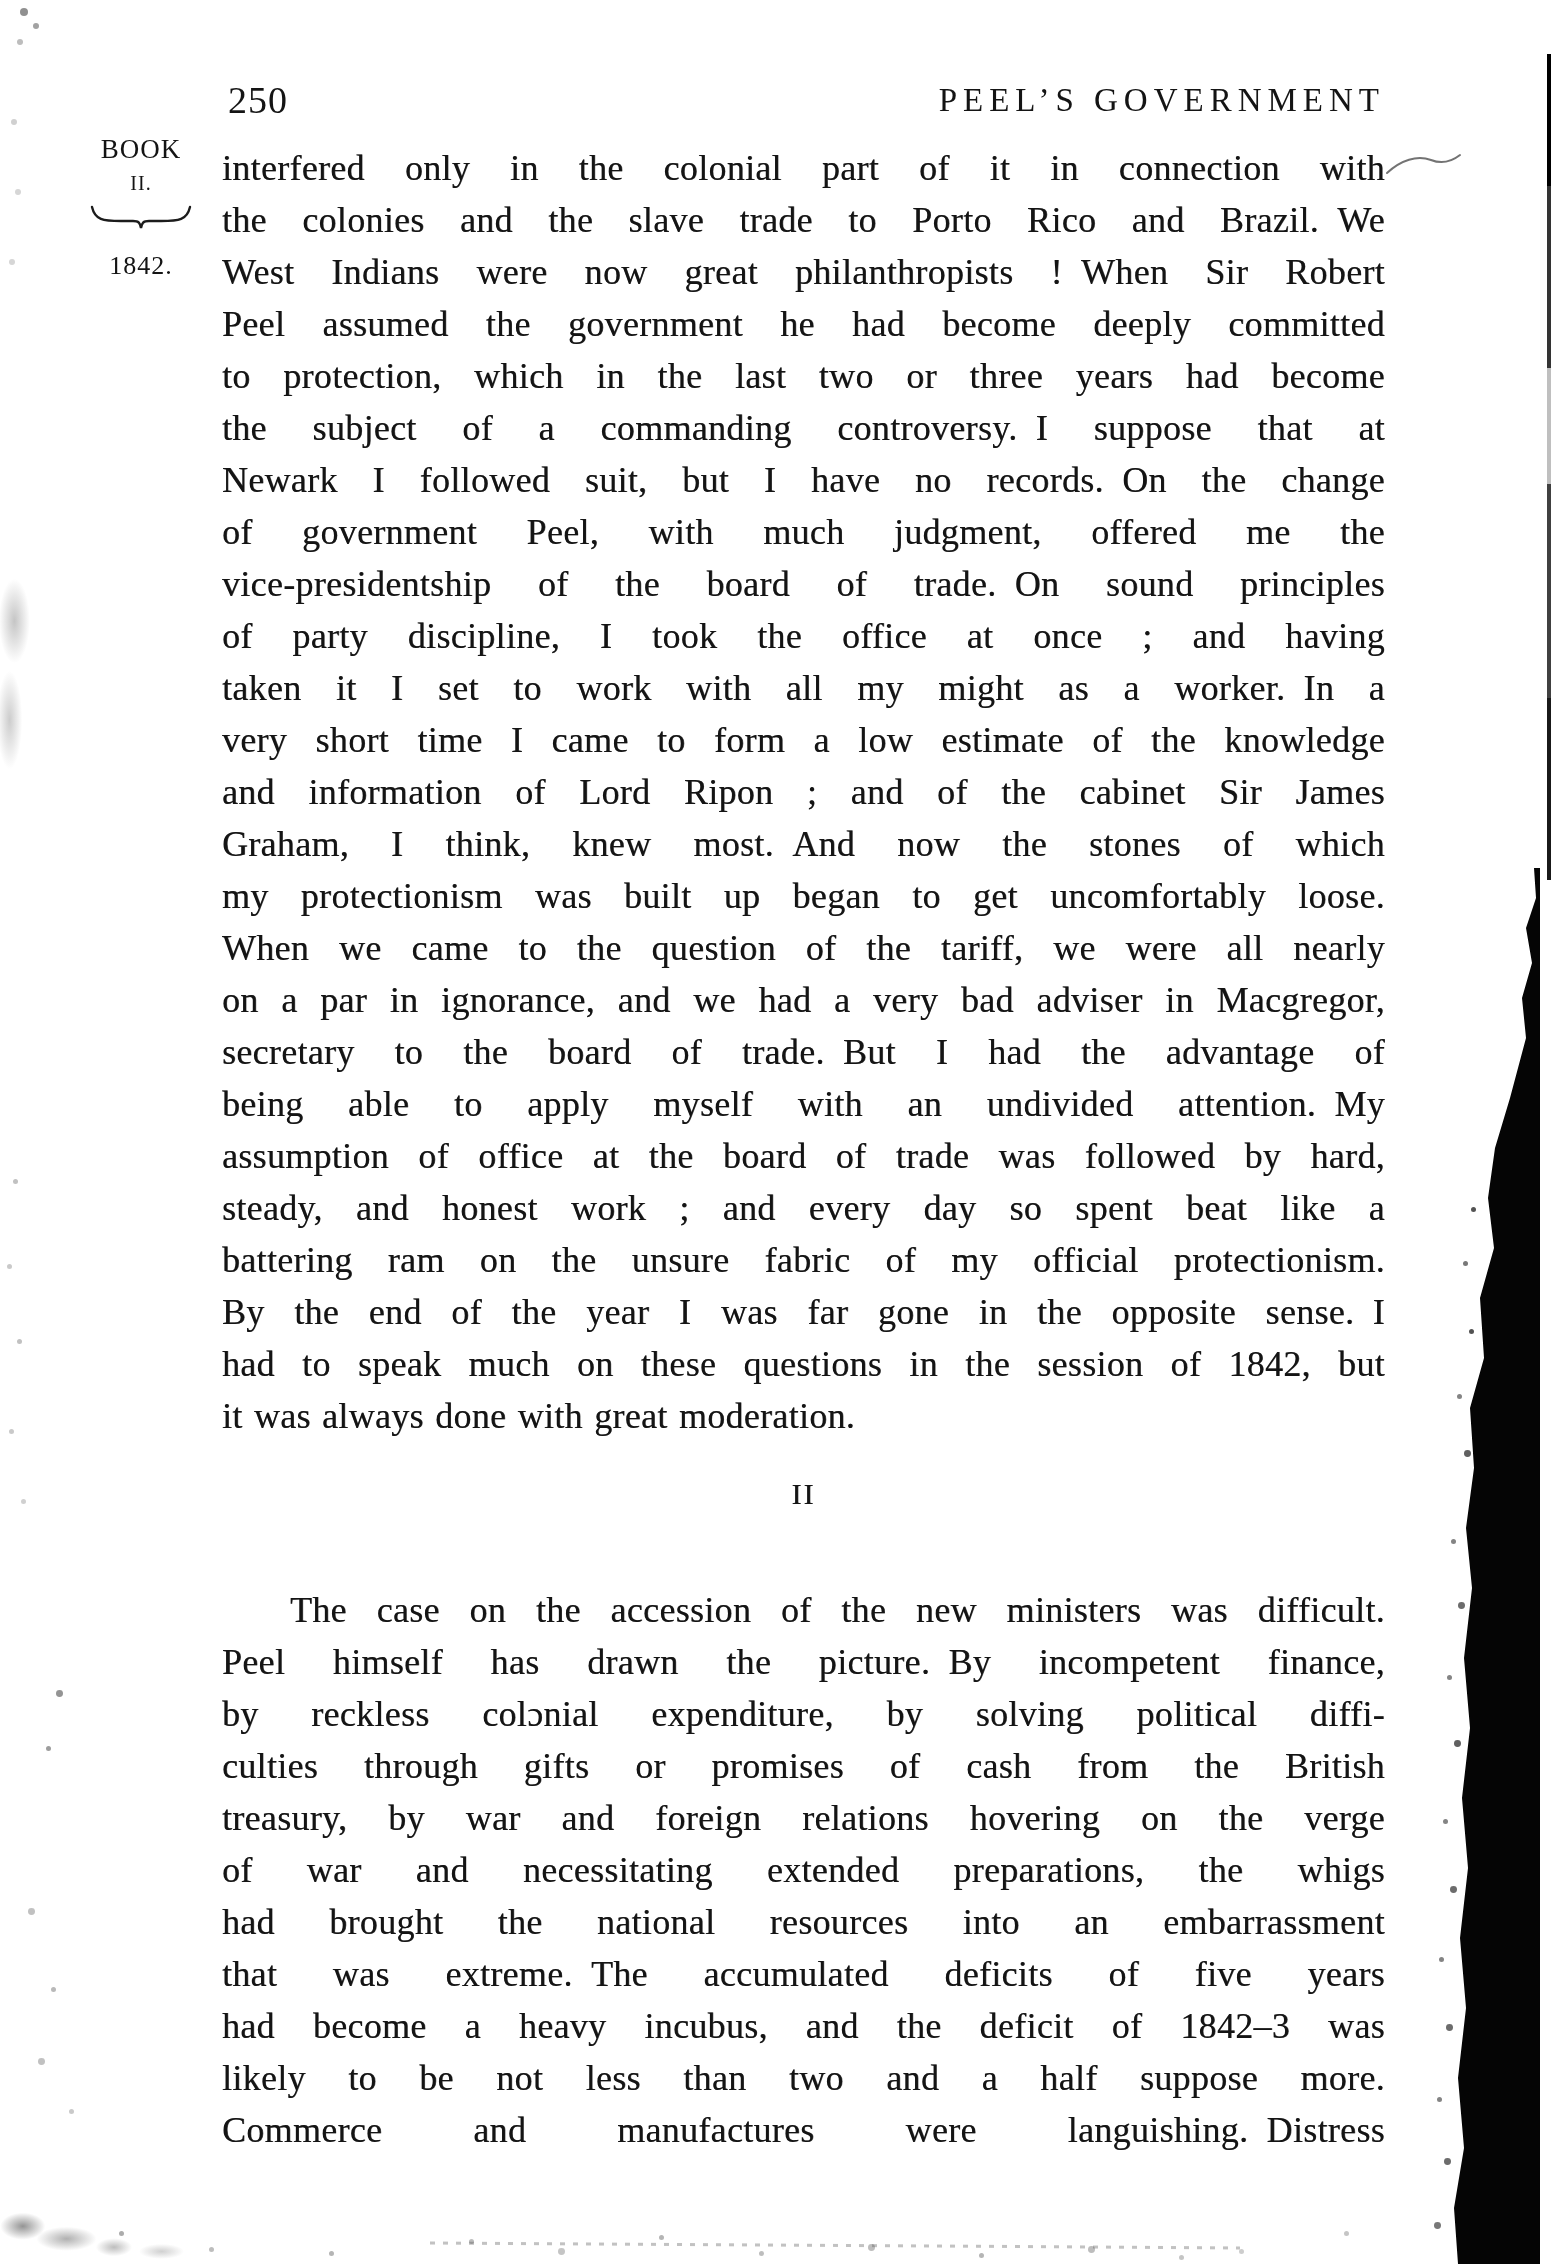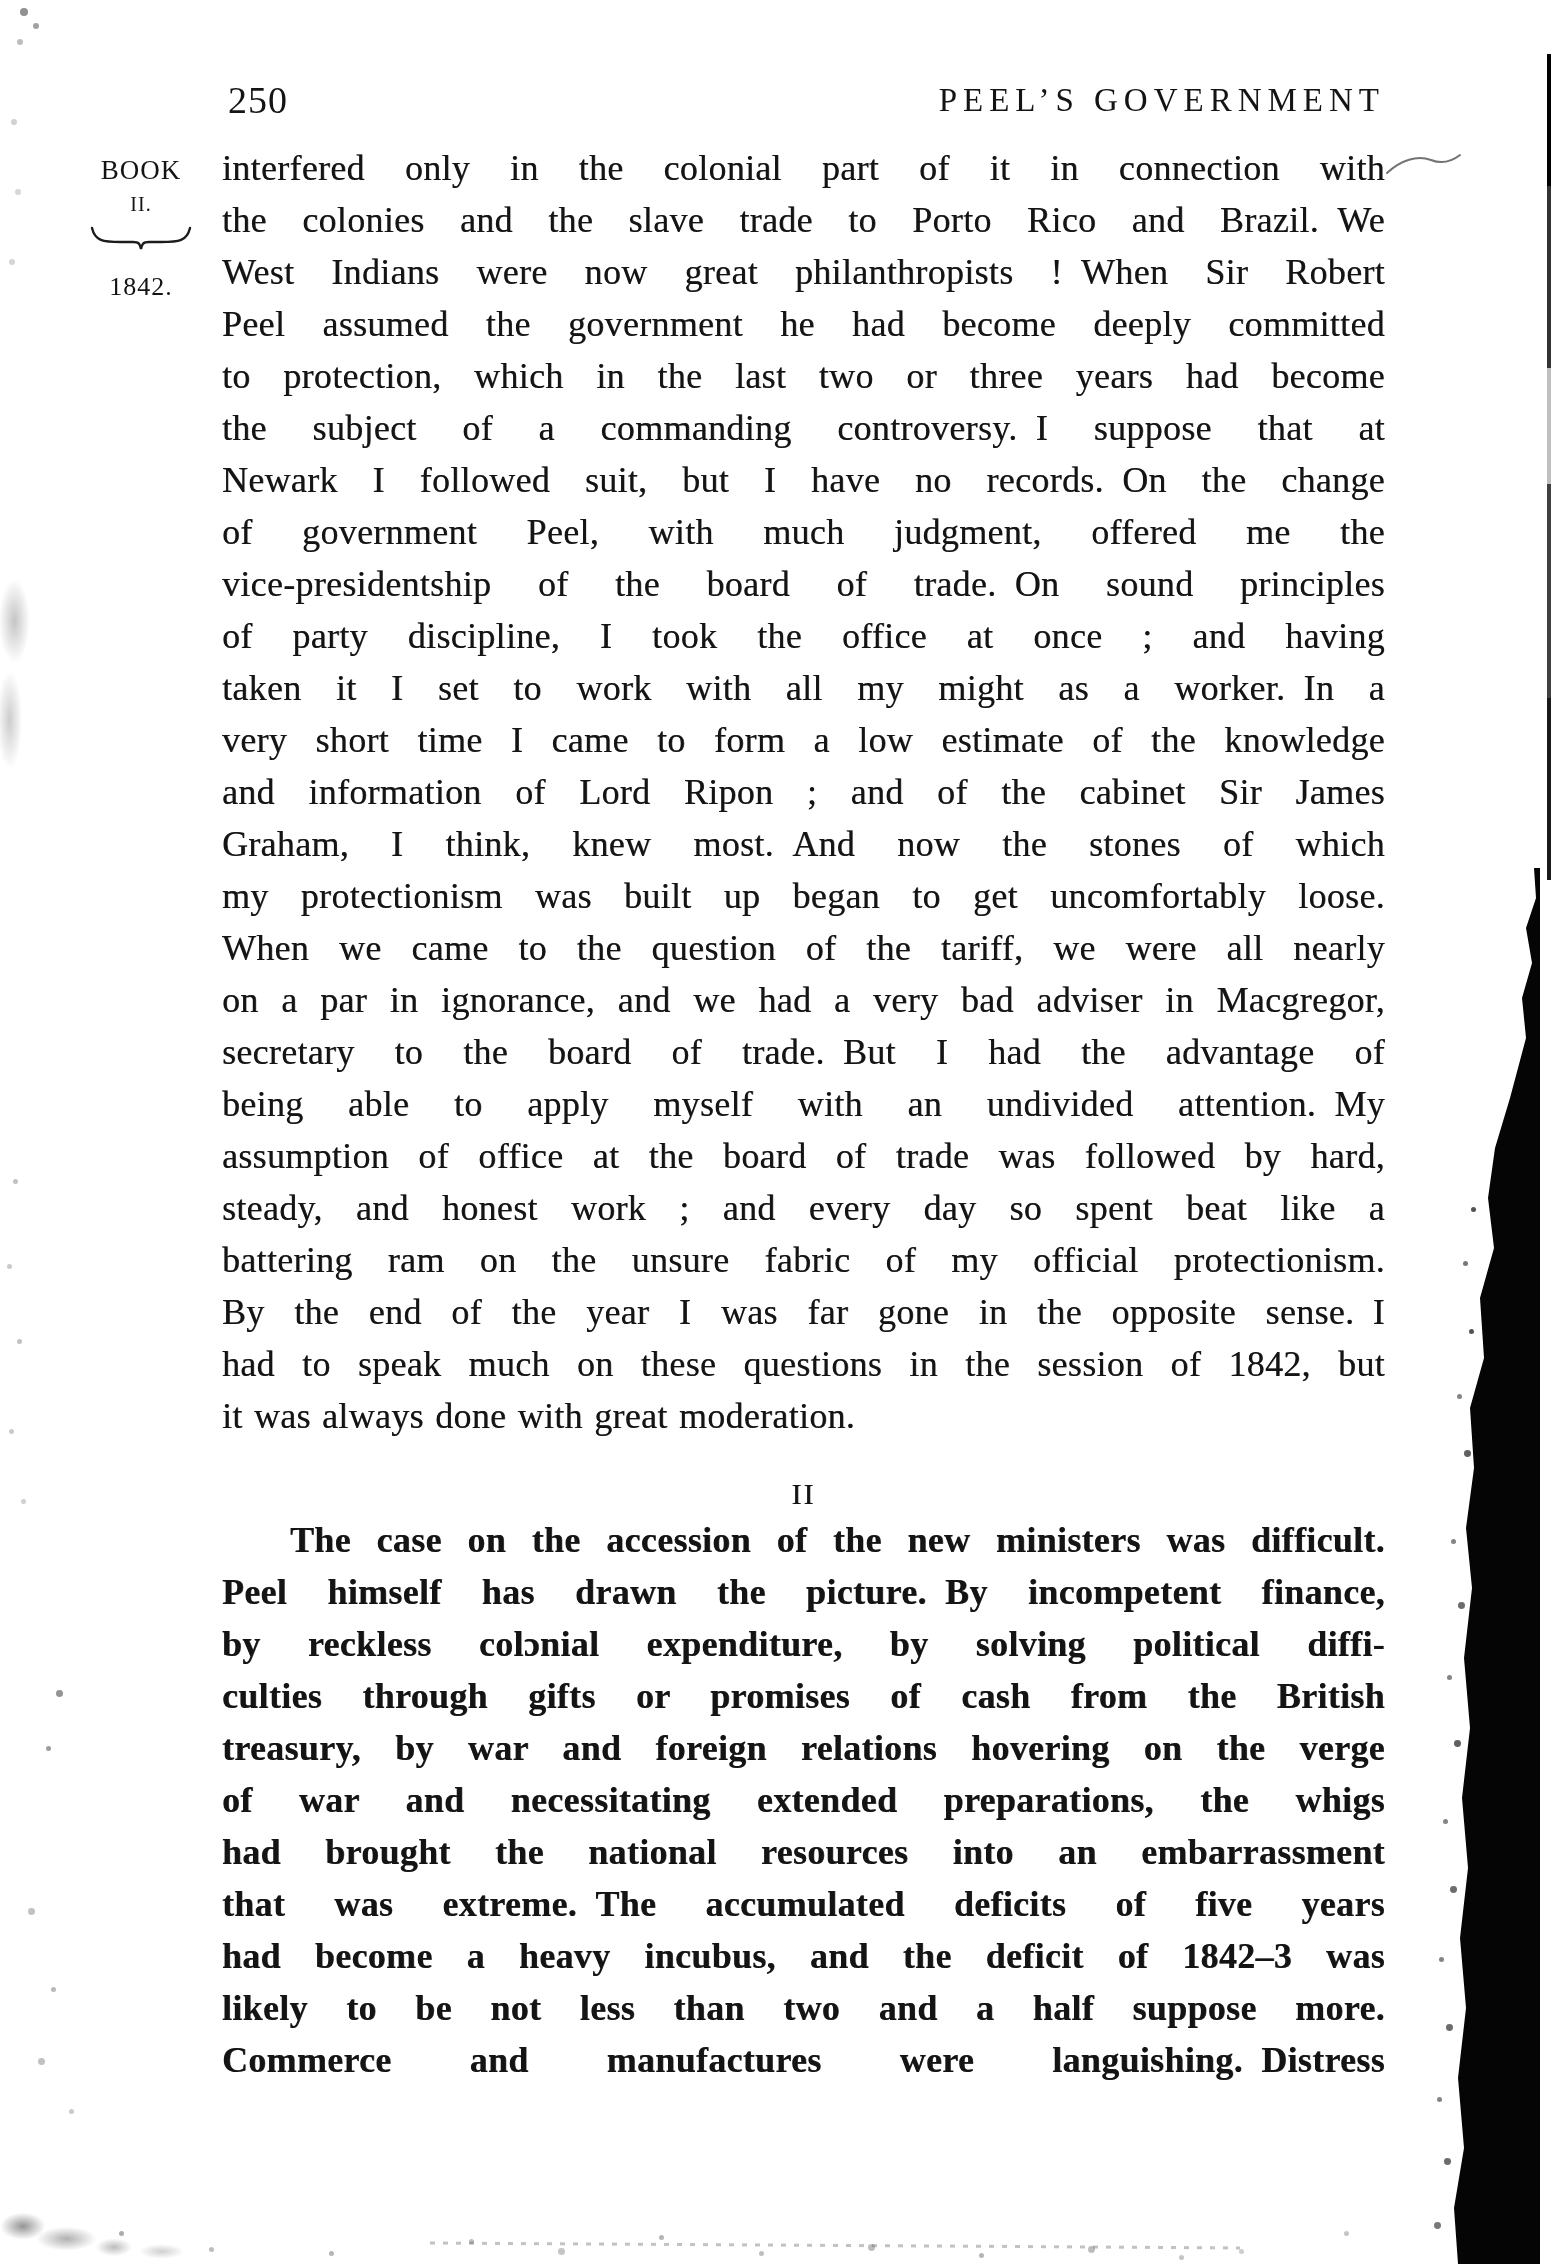--- a/index.html
+++ b/index.html
@@ -13,21 +13,21 @@
   .pagenum{
     position:absolute; left:228px; top:78px;
     font-size:38px; letter-spacing:1px;
   }
   .running-head{
     position:absolute; left:222px; top:82px; width:1163px;
     text-align:right; font-size:33px; letter-spacing:6px;
   }
   
   .margin-note{
-    position:absolute; left:80px; top:153px; width:122px;
+    position:absolute; left:80px; top:132px; width:122px;
     text-align:center; font-size:27px; letter-spacing:1px; line-height:34px;
   }
   .margin-note .numeral{font-size:20px;}
   .brace-wrap{margin:4px auto 2px auto; width:104px; height:26px;}
   .margin-year{font-size:26px; margin-top:19px;}
   
   .body-col{
     position:absolute; left:222px; top:142px; width:1163px;
     font-size:36px; letter-spacing:.3px; word-spacing:2px;
     text-shadow:.4px .2px 0 rgba(20,20,20,.65);
@@ -36,21 +36,21 @@
     height:52px; line-height:52px; overflow:hidden;
     text-align:justify; text-align-last:justify;
   }
   .line-left-last{text-align-last:left;}
   .para2 .line:first-child{text-indent:68px;}
   .section-heading{
     margin-top:32px; height:40px; line-height:40px;
     text-align:center; text-align-last:center;
     font-size:30px; letter-spacing:2px;
   }
-  .para2{font-weight:bold;}
+  .para2{margin-top:70px;}
   
   .edge-line-top{
     position:absolute; left:1547px; top:54px; width:4px; height:826px;
     background:linear-gradient(to bottom,
       #000 0 16%, rgba(0,0,0,.8) 16% 38%, rgba(0,0,0,.25) 38% 52%,
       rgba(0,0,0,.75) 52% 78%, rgba(0,0,0,.9) 78% 100%);
   }
   .ink-band{
     position:absolute; left:1440px; top:868px; width:100px; height:1396px;
     background:#050505;

